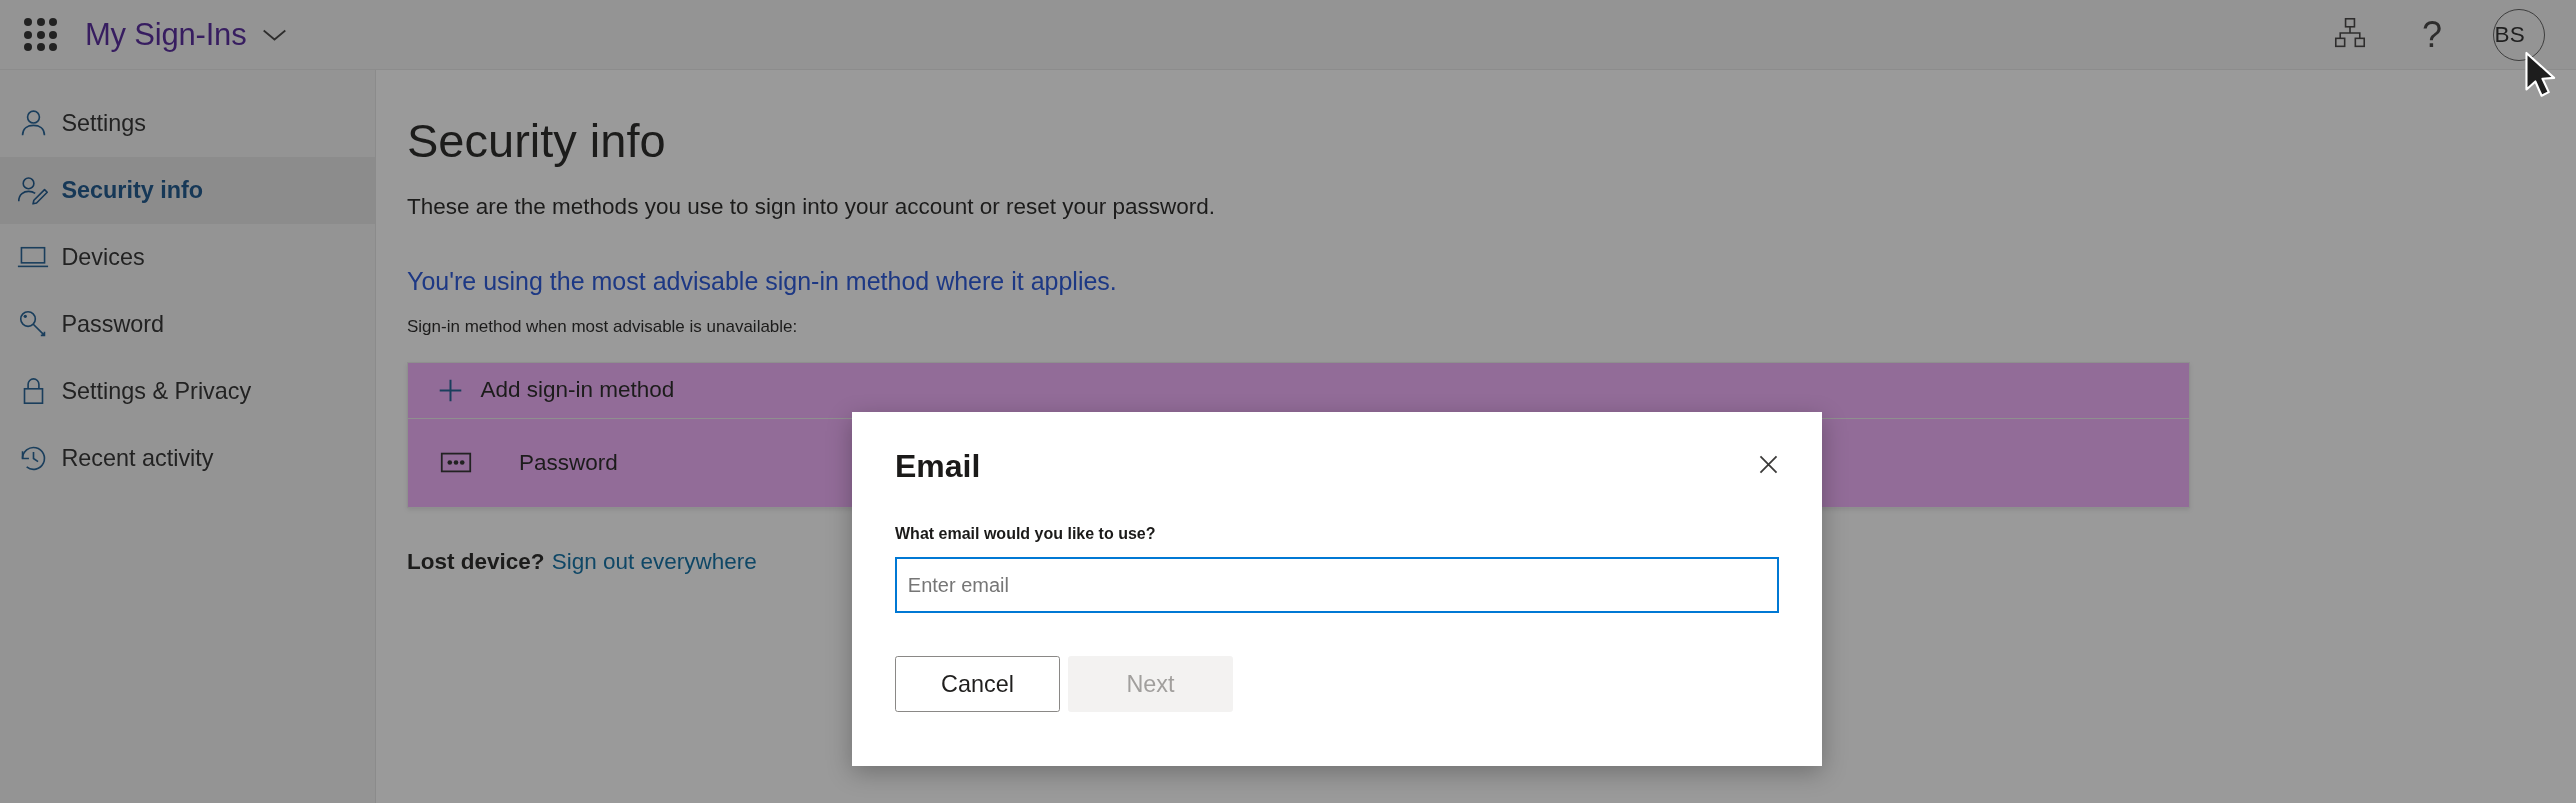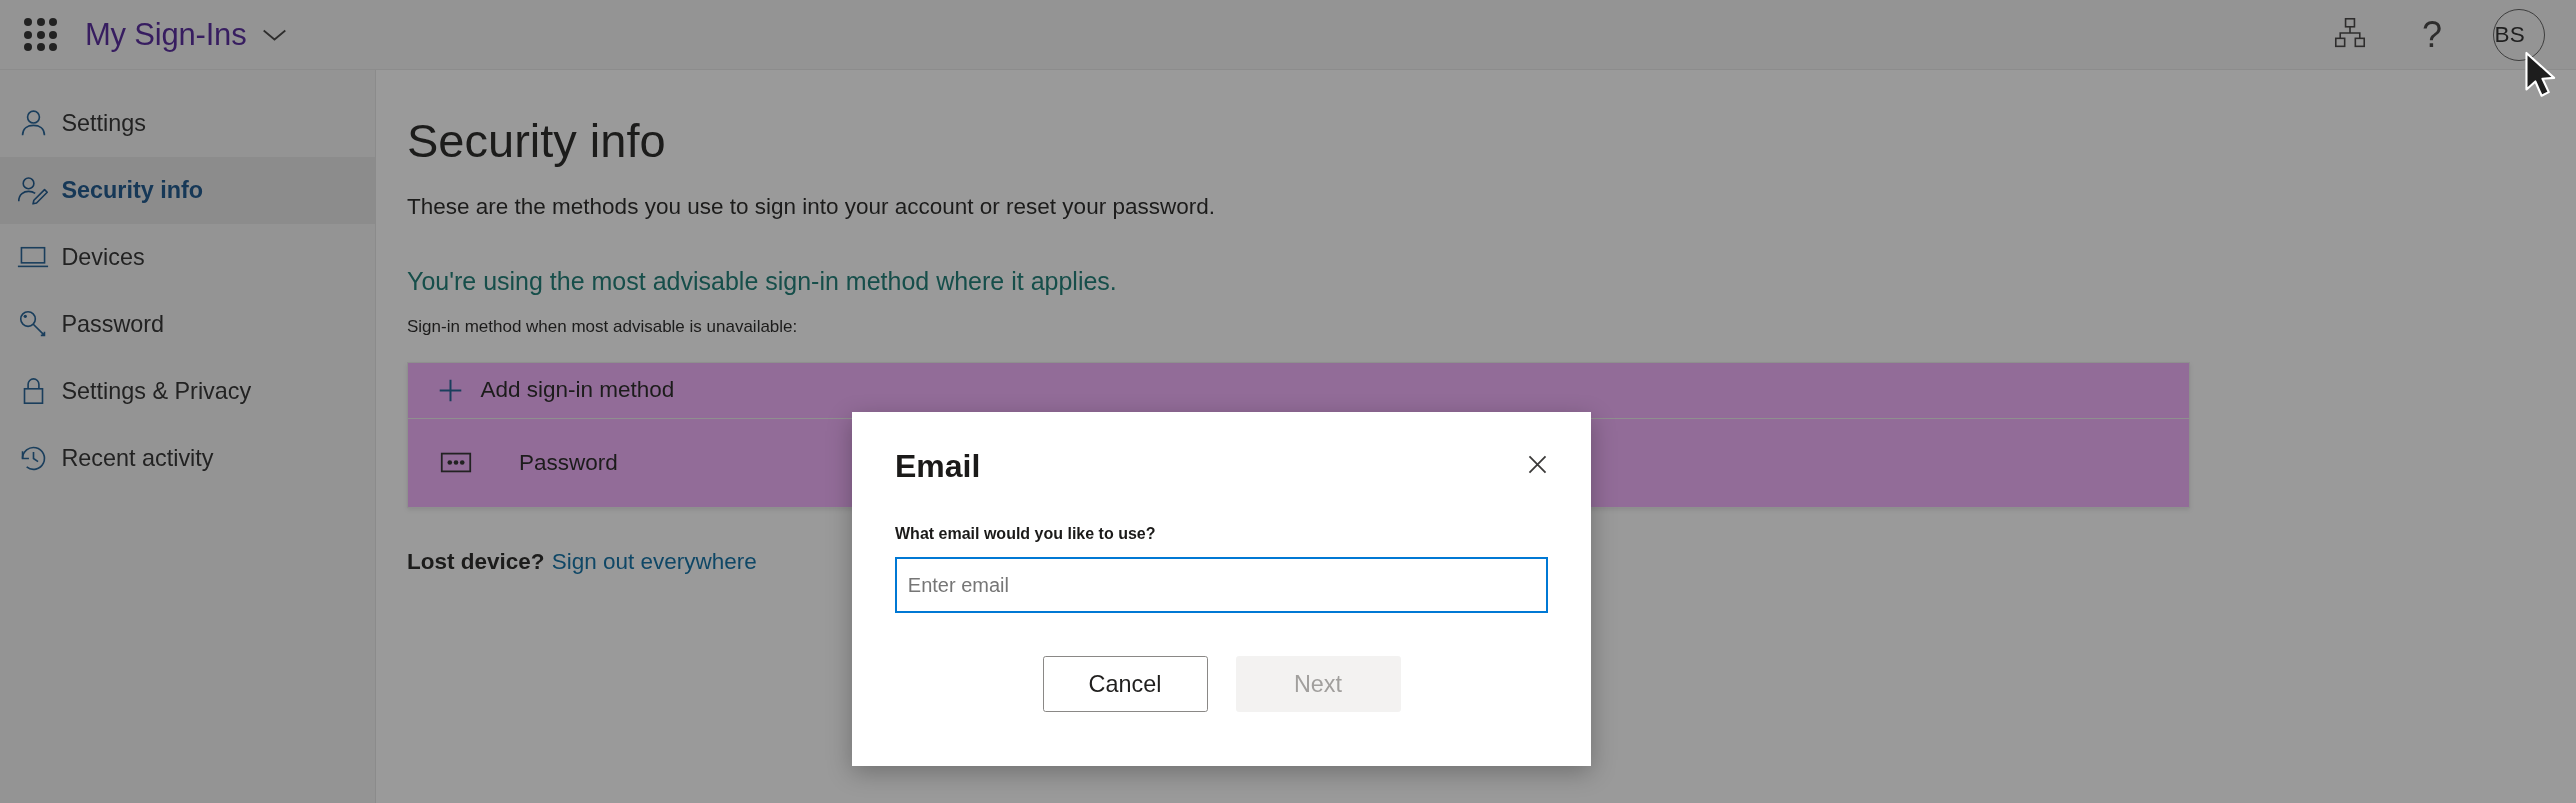--- a/index.html
+++ b/index.html
@@ -163,21 +163,21 @@
     margin: 0 0 0 0;
     line-height: 1.1;
   }
   .page-sub {
     font-size: 22.5px;
     color: #1b1a19;
     margin-top: 27px;
   }
   .advisable {
     font-size: 25px;
-    color: #0f766e;
+    color: #1d4ed8;
     margin-top: 47px;
   }
   .advisable-note {
     font-size: 17px;
     color: #1b1a19;
     margin-top: 21px;
   }
 
   .methods-card {
     margin-top: 25px;
@@ -247,21 +247,21 @@
     inset: 0;
     background: rgba(32,32,32,0.45);
     z-index: 50;
   }
 
   
   #dialog {
     position: absolute;
     left: 852px;
     top: 412px;
-    width: 739px;
+    width: 970px;
     height: 354px;
     background: #ffffff;
     box-shadow: 0 7.2px 23.4px rgba(0,0,0,0.28);
     z-index: 60;
     box-sizing: border-box;
     padding: 34px 43px 0 43px;
     font-family: "Liberation Sans", sans-serif;
   }
   .dlg-head {
     display: flex;
@@ -305,22 +305,22 @@
     font-family: "Liberation Sans", sans-serif;
     border-radius: 0;
   }
   .dlg-input::placeholder {
     color: #767676;
     opacity: 1;
   }
   .dlg-actions {
     margin-top: 43px;
     display: flex;
-    justify-content: center;
-    gap: 28px;
+    justify-content: flex-start;
+    gap: 8px;
   }
   .btn {
     height: 56px;
     min-width: 165px;
     font-size: 23.4px;
     font-family: "Liberation Sans", sans-serif;
     border-radius: 2.7px;
     cursor: pointer;
     padding: 0 16px;
     box-sizing: border-box;

